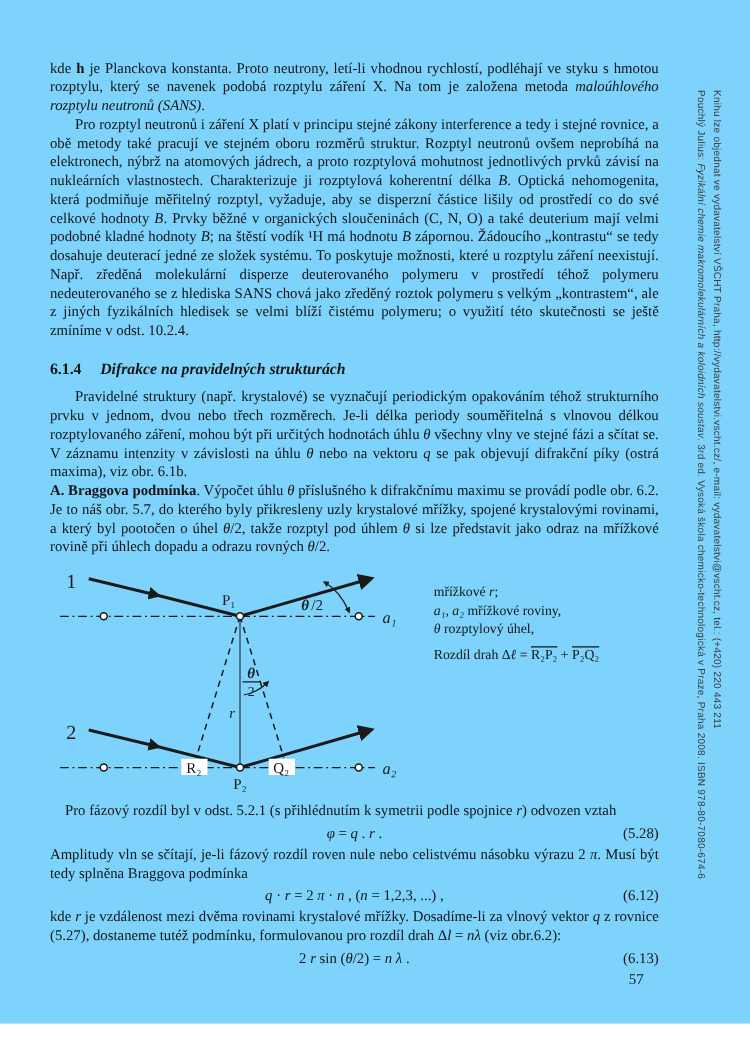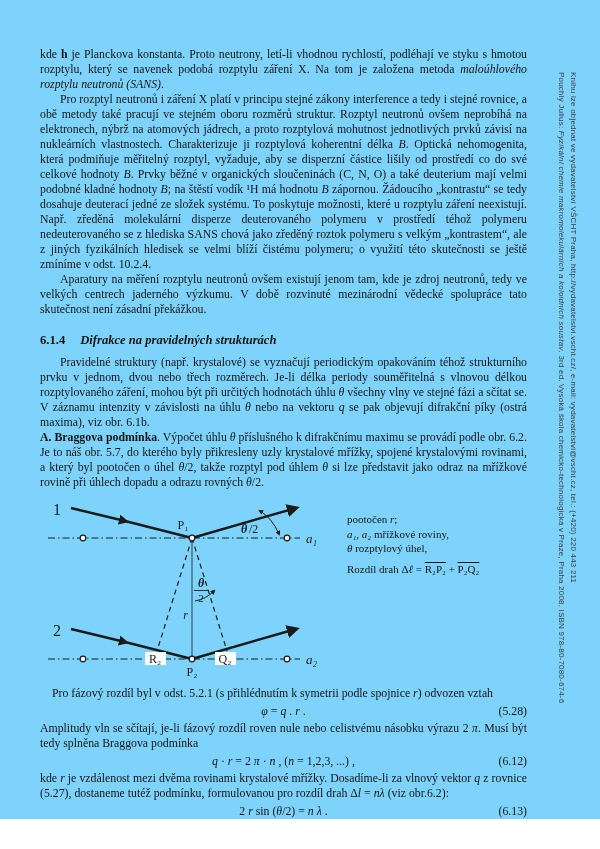--- a/index.html
+++ b/index.html
@@ -34,21 +34,20 @@
   .v-bi{font-style:italic;font-weight:bold;}
 </style>
 </head>
 <body>
 
 <div class="page">
   <div class="main-col">
 
     <p><span>kde </span><span class="bd">h</span><span> je Planckova konstanta. Proto neutrony, letí-li vhodnou rychlostí, podléhají ve styku s hmotou rozptylu, který se navenek podobá rozptylu záření X. Na tom je založena metoda </span><span class="it">maloúhlového rozptylu neutronů (SANS)</span><span>.</span></p>
     <p class="ind"><span>Pro rozptyl neutronů i záření X platí v principu stejné zákony interference a tedy i stejné rovnice, a obě metody také pracují ve stejném oboru rozměrů struktur. Rozptyl neutronů ovšem neprobíhá na elektronech, nýbrž na atomových jádrech, a proto rozptylová mohutnost jednotlivých prvků závisí na nukleárních vlastnostech. Charakterizuje ji rozptylová koherentní délka </span><span class="it">B</span><span>. Optická nehomogenita, která podmiňuje měřitelný rozptyl, vyžaduje, aby se disperzní částice lišily od prostředí co do své celkové hodnoty </span><span class="it">B</span><span>. Prvky běžné v organických sloučeninách (C, N, O) a také deuterium mají velmi podobné kladné hodnoty </span><span class="it">B</span><span>; na štěstí vodík ¹H má hodnotu </span><span class="it">B</span><span> zápornou. Žádoucího „kontrastu“ se tedy dosahuje deuterací jedné ze složek systému. To poskytuje možnosti, které u rozptylu záření neexistují. Např. zředěná molekulární disperze deuterovaného polymeru v prostředí téhož polymeru nedeuterovaného se z hlediska SANS chová jako zředěný roztok polymeru s velkým „kontrastem“, ale z jiných fyzikálních hledisek se velmi blíží čistému polymeru; o využití této skutečnosti se ještě zmíníme v odst. 10.2.4.</span></p>
-    <p class="ind"><span>Aparatury na měření rozptylu neutronů ovšem existují jenom tam, kde je zdroj neutronů, tedy ve velkých centrech jaderného výzkumu. V době rozvinuté mezinárodní vědecké spolupráce tato skutečnost není zásadní překážkou.</span></p>
 
     <div class="heading">
       <span class="num">6.1.4</span><span class="ttl">Difrakce na pravidelných strukturách</span>
     </div>
 
     <p class="ind"><span>Pravidelné struktury (např. krystalové) se vyznačují periodickým opakováním téhož strukturního prvku v jednom, dvou nebo třech rozměrech. Je-li délka periody souměřitelná s vlnovou délkou rozptylovaného záření, mohou být při určitých hodnotách úhlu </span><span class="it">θ</span><span> všechny vlny ve stejné fázi a sčítat se. V záznamu intenzity v závislosti na úhlu </span><span class="it">θ</span><span> nebo na vektoru </span><span class="it">q</span><span> se pak objevují difrakční píky (ostrá maxima), viz obr. 6.1b.</span></p>
     <p><span class="bd">A. Braggova podmínka</span><span>. Výpočet úhlu </span><span class="it">θ</span><span> příslušného k difrakčnímu maximu se provádí podle obr. 6.2. Je to náš obr. 5.7, do kterého byly přikresleny uzly krystalové mřížky, spojené krystalovými rovinami, a který byl pootočen o úhel </span><span class="it">θ</span><span>/2, takže rozptyl pod úhlem </span><span class="it">θ</span><span> si lze představit jako odraz na mřížkové rovině při úhlech dopadu a odrazu rovných </span><span class="it">θ</span><span>/2.</span></p>
 
     <div class="figure-row">
       <svg class="fig-svg" width="298" height="186" viewBox="0 0 298 186" xmlns="http://www.w3.org/2000/svg">
@@ -106,21 +105,21 @@
         <text x="261" y="45" font-size="13" class="v-it">a₁</text>
         <text x="261" y="166" font-size="13" class="v-it">a₂</text>
         <text x="196" y="35" font-size="12" class="v-bi">θ</text>
         <text x="204" y="35" font-size="12">/2</text>
         <text x="156" y="89" font-size="12" text-anchor="middle" class="v-bi">θ</text>
         <text x="156" y="104" font-size="11" text-anchor="middle">2</text>
         <text x="143" y="121" font-size="12" text-anchor="end" class="v-it">r</text>
       </svg>
 
       <div class="caption">
-        <div class="cap-line"><span>pootočen </span><span class="it">r</span><span>;</span></div>
+        <div class="cap-line"><span>mřížkové </span><span class="it">r</span><span>;</span></div>
         <div class="cap-line"><span class="it">a₁, a₂</span><span> mřížkové roviny,</span></div>
         <div class="cap-line"><span class="it">θ</span><span> rozptylový úhel,</span></div>
         <div class="cap-line gap"><span>Rozdíl drah Δ</span><span class="it">ℓ</span><span> = </span><span class="ov">R₂P₂</span><span> + </span><span class="ov">P₂Q₂</span></div>
       </div>
     </div>
 
     <p class="ind-sm"><span>Pro fázový rozdíl byl v odst. 5.2.1 (s přihlédnutím k symetrii podle spojnice </span><span class="it">r</span><span>) odvozen vztah</span></p>
 
     <div class="eq-row">
       <div class="eq-body"><span class="it">φ</span><span> = </span><span class="it">q</span><span> . </span><span class="it">r</span><span> .</span></div>

